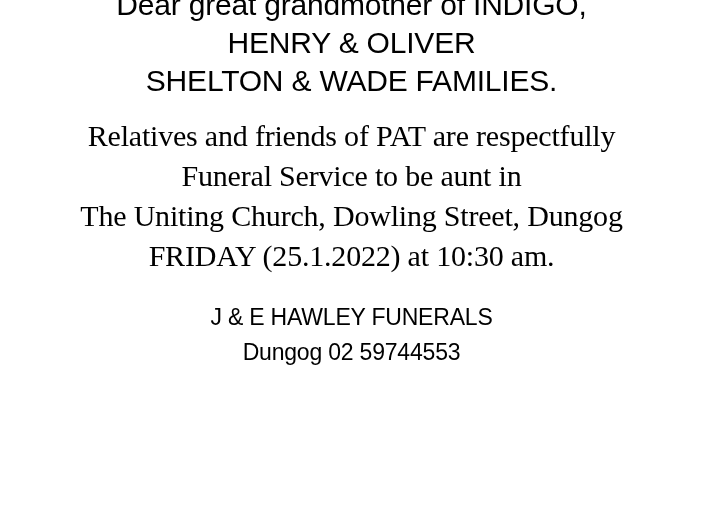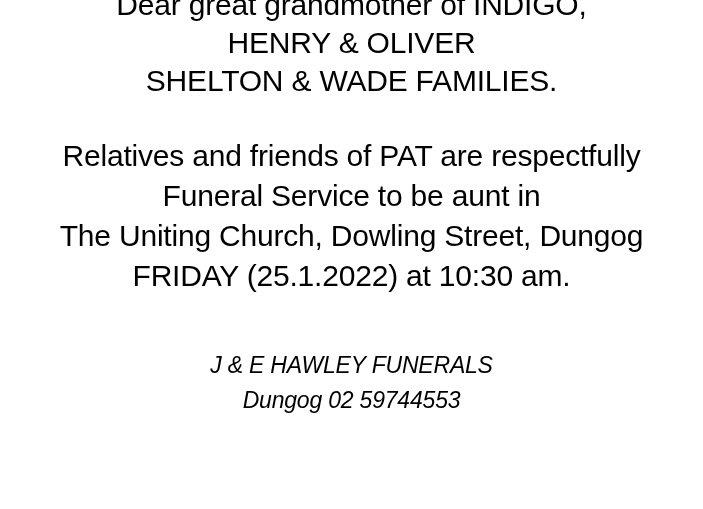--- a/index.html
+++ b/index.html
@@ -16,21 +16,20 @@
   }
   .notice {
     width: 703px;
     height: 418px;
     box-sizing: border-box;
     display: flex;
     flex-direction: column;
     align-items: center;
     justify-content: flex-start;
     padding: 0;
-    gap: 36px;
   }
   .block {
     width: 100%;
     text-align: center;
   }
   .line {
     display: block;
     text-align: center;
     white-space: nowrap;
     letter-spacing: -0.2px;
@@ -43,30 +42,30 @@
   .block-family .line {
     font-size: 30px;
     line-height: 38px;
   }
   .line-clipped {
     
     overflow: hidden;
   }
 
   .block-service {
-    margin-top: 0;
+    margin-top: 16px;
+    font-family: Liberation Serif, serif;
   }
   .block-service .line {
     font-size: 30px;
     line-height: 40px;
   }
 
   .block-director {
-    margin-top: 16px;
-    font-style: italic;
+    margin-top: 24px;
   }
   .block-director .line {
     font-size: 23px;
     line-height: 35px;
     font-weight: 500;
   }
 </style>
 </head>
 <body>
 

